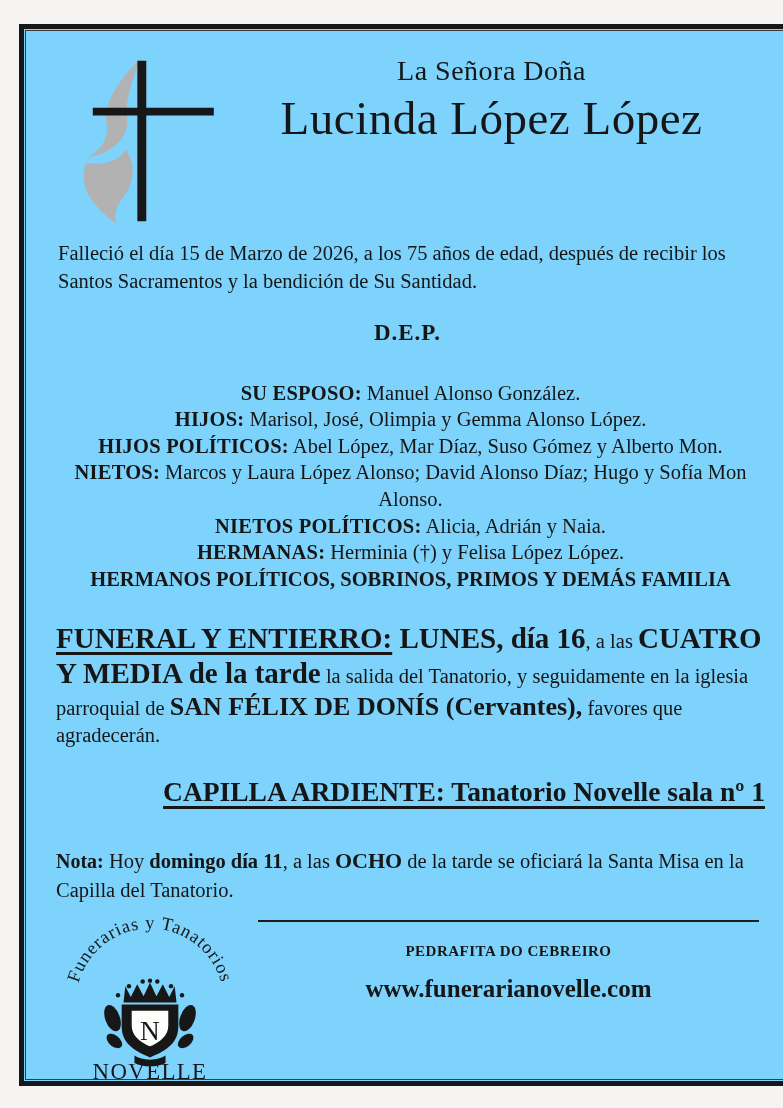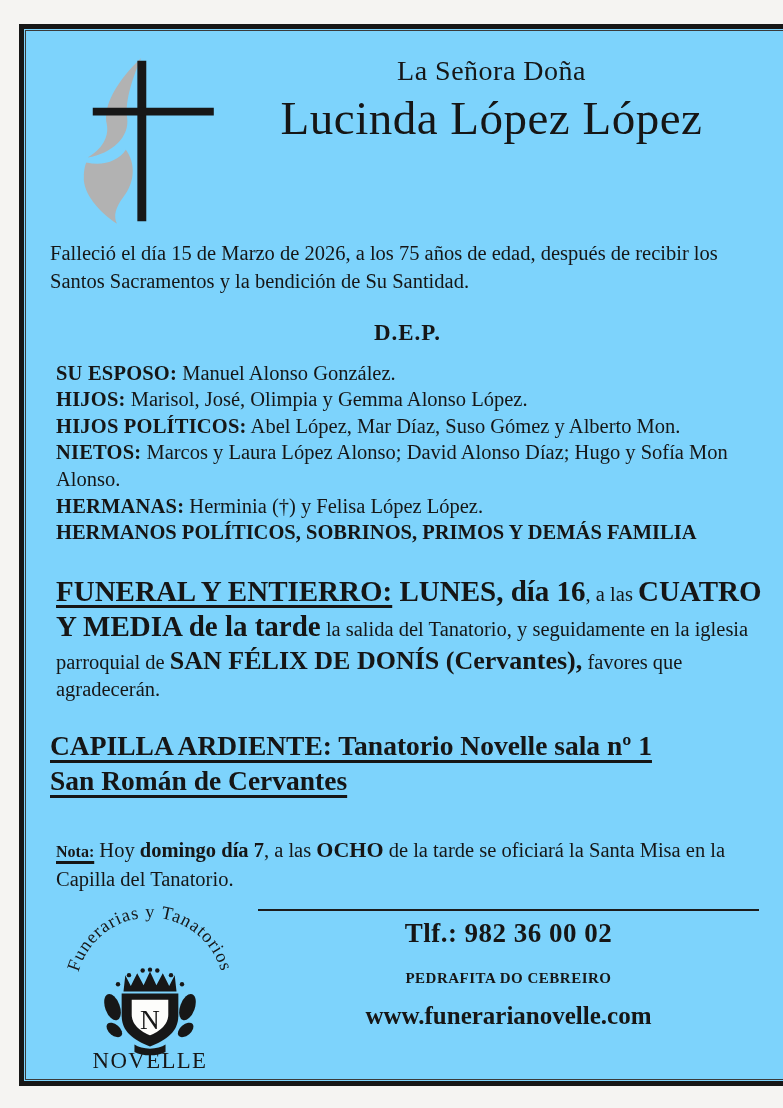--- a/index.html
+++ b/index.html
@@ -31,70 +31,70 @@
     position: absolute; left: 12px; top: 8px;
     width: 166px; height: 172px;
   }
   .header-text { margin-left: 168px; text-align: center; }
   .pretitle   { font-size: 28px; padding-top: 10px; letter-spacing: 0.5px; }
   .deceased   { font-size: 47px; margin-top: 4px; letter-spacing: 0.5px; white-space: nowrap; }
   .house      { font-size: 24px; font-weight: bold; margin-top: 7px; white-space: nowrap; }
 
   
   .death-notice {
-    margin: 14px 14px 0 0;
+    margin: 14px 14px 0 8px;
     font-size: 20.5px;
     line-height: 1.38;
   }
   .dep {
     text-align: center;
     font-size: 23px;
     font-weight: bold;
     letter-spacing: 1px;
     margin-top: 24px;
   }
   .family {
-    margin: 14px 0 0 6px;
+    margin: 34px 0 0 6px;
     font-size: 20.5px;
     line-height: 1.3;
+    text-align: center;
   }
   .family b { letter-spacing: 0.2px; }
   .family-closing { font-weight: bold; }
 
   .funeral {
     margin: 28px 2px 0 6px;
     font-size: 20.5px;
     line-height: 1.22;
   }
   .fu-big   { font-size: 29px; font-weight: bold; }
   .fu-head  { text-decoration: underline; text-decoration-thickness: 2.5px; text-underline-offset: 4px; }
   .fu-church{ font-size: 26px; font-weight: bold; }
 
   .chapel {
     margin-top: 26px;
-    text-align: left;
+    text-align: right;
     font-size: 27.5px;
     font-weight: bold;
     line-height: 1.3;
   }
   .chapel span {
     text-decoration: underline;
     text-decoration-thickness: 2.5px;
     text-underline-offset: 5px;
   }
 
   .note {
     margin: 36px 2px 0 6px;
     font-size: 20.5px;
     line-height: 1.38;
   }
   .note-label {
-    font-size: 16px;
+    font-size: 20px;
     font-weight: bold;
-    text-decoration: underline;
     text-decoration-thickness: 2.5px;
     text-underline-offset: 4px;
   }
   .note-bold { font-weight: bold; }
   .note-big  { font-size: 22px; font-weight: bold; }
 
   
   .footer { margin-top: 8px; display: flex; align-items: flex-start; }
   .crest-logo { width: 192px; flex: 0 0 192px; margin-left: 4px; }
   .footer-right { flex: 1; text-align: center; padding: 0 6px 0 12px; }
@@ -127,35 +127,35 @@
 
     <p class="death-notice">Falleció el día 15 de Marzo de 2026, a los 75 años de edad, después de recibir los Santos Sacramentos y la bendición de Su Santidad.</p>
 
     <div class="dep">D.E.P.</div>
 
     <div class="family">
       <div><b>SU ESPOSO:</b><span> Manuel Alonso González.</span></div>
       <div><b>HIJOS:</b><span> Marisol, José, Olimpia y Gemma Alonso López.</span></div>
       <div><b>HIJOS POLÍTICOS:</b><span> Abel López, Mar Díaz, Suso Gómez y Alberto Mon.</span></div>
       <div><b>NIETOS:</b><span> Marcos y Laura López Alonso; David Alonso Díaz; Hugo y Sofía Mon Alonso.</span></div>
+      <div><b>NIETOS POLÍTICOS:</b><span> Alicia, Adrián y Naia.</span></div>
       <div><b>HERMANAS:</b><span> Herminia (†) y Felisa López López.</span></div>
       <div class="family-closing">HERMANOS POLÍTICOS, SOBRINOS, PRIMOS Y DEMÁS FAMILIA</div>
     </div>
 
     <p class="funeral">
       <span class="fu-big fu-head">FUNERAL Y ENTIERRO:</span><span class="fu-big"> LUNES, día 16</span><span>, a las </span><span class="fu-big">CUATRO Y MEDIA de la tarde</span><span> la salida del Tanatorio, y seguidamente en la iglesia parroquial de </span><span class="fu-church">SAN FÉLIX DE DONÍS (Cervantes),</span><span> favores que agradecerán.</span>
     </p>
 
     <div class="chapel">
       <div><span>CAPILLA ARDIENTE: Tanatorio Novelle sala nº 1</span></div>
-      <div><span>San Román de Cervantes</span></div>
     </div>
 
     <p class="note">
-      <span class="note-label">Nota:</span><span> Hoy </span><span class="note-bold">domingo día 7</span><span>, a las </span><span class="note-big">OCHO</span><span> de la tarde se oficiará la Santa Misa en la Capilla del Tanatorio.</span>
+      <span class="note-label">Nota:</span><span> Hoy </span><span class="note-bold">domingo día 11</span><span>, a las </span><span class="note-big">OCHO</span><span> de la tarde se oficiará la Santa Misa en la Capilla del Tanatorio.</span>
     </p>
 
     <div class="footer">
       <svg class="crest-logo" viewBox="0 0 210 186" aria-hidden="true">
         <defs>
           <path id="arcpath" d="M 24 98 A 81 81 0 0 1 186 98" fill="none"></path>
         </defs>
         <text font-size="20" fill="#171717" letter-spacing="1">
           <textPath href="#arcpath" startOffset="50%" text-anchor="middle">Funerarias y Tanatorios</textPath>
         </text>
@@ -176,20 +176,19 @@
         <ellipse cx="66" cy="140" rx="6" ry="10" transform="rotate(-50 66 140)" fill="#171717"></ellipse>
         <ellipse cx="144" cy="140" rx="6" ry="10" transform="rotate(50 144 140)" fill="#171717"></ellipse>
         <path d="M74 100 L136 100 L136 124 C136 142 123 151 105 158 C87 151 74 142 74 124 Z" fill="#171717"></path>
         <path d="M84 106 L126 106 L126 123 C126 135 117 142 105 147 C93 142 84 135 84 123 Z" fill="#fdfdfb" stroke="#171717" stroke-width="2"></path>
         <text x="105" y="139" font-size="30" text-anchor="middle" fill="#171717">N</text>
         <path d="M88 156 C96 162 114 162 122 156 L122 164 C113 169 97 169 88 164 Z" fill="#171717"></path>
         <text x="105" y="182" font-size="25" text-anchor="middle" letter-spacing="1.5" fill="#171717">NOVELLE</text>
       </svg>
       <div class="footer-right">
         <div class="footer-divider"></div>
-        <div class="phone">Tlf.: 982 36 00 02</div>
         <div class="location2">PEDRAFITA DO CEBREIRO</div>
         <div class="website">www.funerarianovelle.com</div>
       </div>
     </div>
 
   </div>
 </div>
 
 </body></html>

